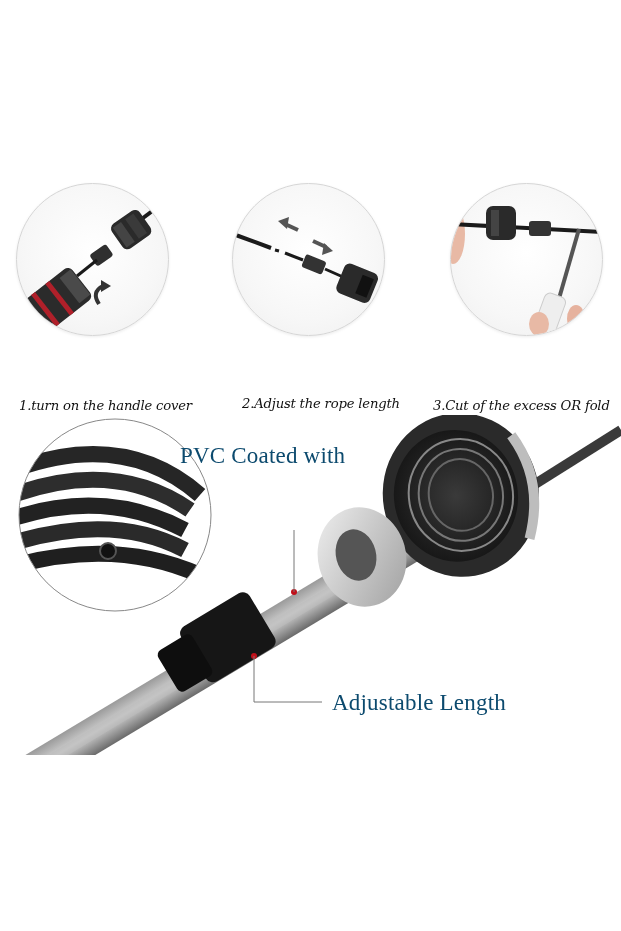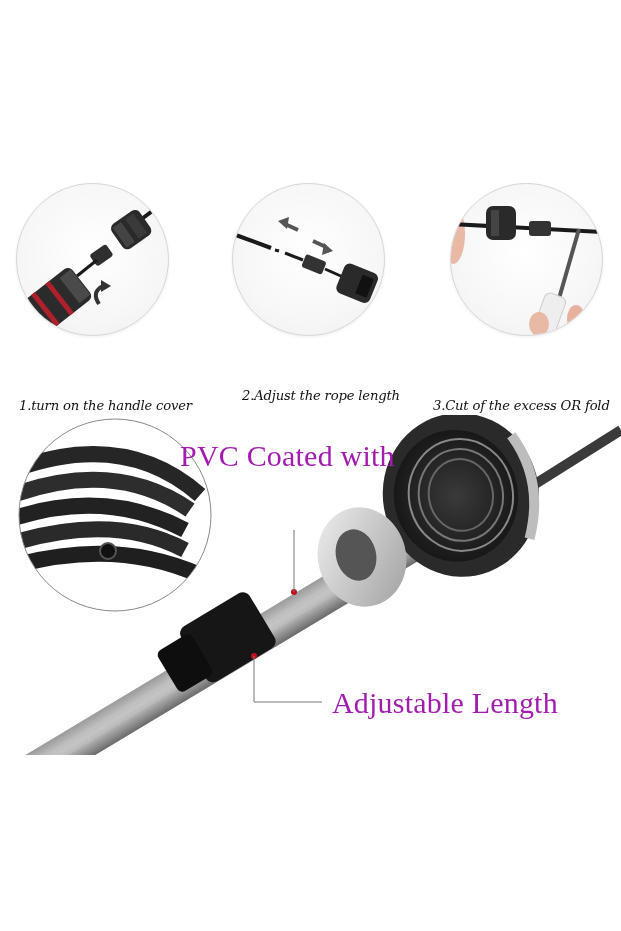--- a/index.html
+++ b/index.html
@@ -13,22 +13,22 @@
       background: radial-gradient(circle at 50% 45%, #ffffff 0%, #f7f7f7 60%, #eeeeee 100%);
       border: 1px solid #d6d6d6;
       box-shadow: 0 1px 3px rgba(0,0,0,0.08);
       overflow: hidden;
     }
     .step-caption {
       position: absolute; font-style: italic; font-size: 13.2px; line-height: 15px; color: #111;
       font-family: "DejaVu Serif", "Liberation Serif", serif; letter-spacing: -0.2px; margin-top: 48px;
     }
     .callout {
-      position: absolute; color: #a21caf; font-family: "Liberation Serif", "DejaVu Serif", serif;
-      font-size: 30px; line-height: 29px; letter-spacing: 0.2px;
+      position: absolute; color: #0c4a6e; font-family: "Liberation Serif", "DejaVu Serif", serif;
+      font-size: 23px; line-height: 29px; letter-spacing: 0.2px;
     }
     svg { display: block; }
   </style>
 </head>
 <body>
 
 <div class="step-circle" style="left:16px; top:183px; width:151px; height:151px;">
   <svg width="151" height="151" viewBox="0 0 151 151">
 
     <line x1="118" y1="40" x2="158" y2="10" stroke="#1a1a1a" stroke-width="4"></line>
@@ -74,21 +74,21 @@
     <g>
       <line x1="65" y1="46" x2="52" y2="40" stroke="#555" stroke-width="4"></line>
       <polygon points="45,37 56,33 54,45" fill="#555"></polygon>
     </g>
     <g>
       <line x1="80" y1="57" x2="93" y2="63" stroke="#555" stroke-width="4"></line>
       <polygon points="100,67 89,71 91,59" fill="#555"></polygon>
     </g>
   </svg>
 </div>
-<div class="step-caption" style="left:242px; top:340px;text-align:right;">2.Adjust the rope length</div>
+<div class="step-caption" style="left:242px; top:348px;text-align:right;">2.Adjust the rope length</div>
 
 <div class="step-circle" style="left:450px; top:183px; width:151px; height:151px;">
   <svg width="151" height="151" viewBox="0 0 151 151">
 
     <ellipse cx="2" cy="50" rx="12" ry="30" fill="#e8b9a5"></ellipse>
     <line x1="0" y1="40" x2="151" y2="48" stroke="#1a1a1a" stroke-width="4"></line>
     <rect x="35" y="22" width="30" height="34" rx="7" fill="#2a2a2a"></rect>
     <rect x="40" y="26" width="8" height="26" fill="#444"></rect>
     <rect x="78" y="37" width="22" height="15" rx="3" fill="#333"></rect>
 

